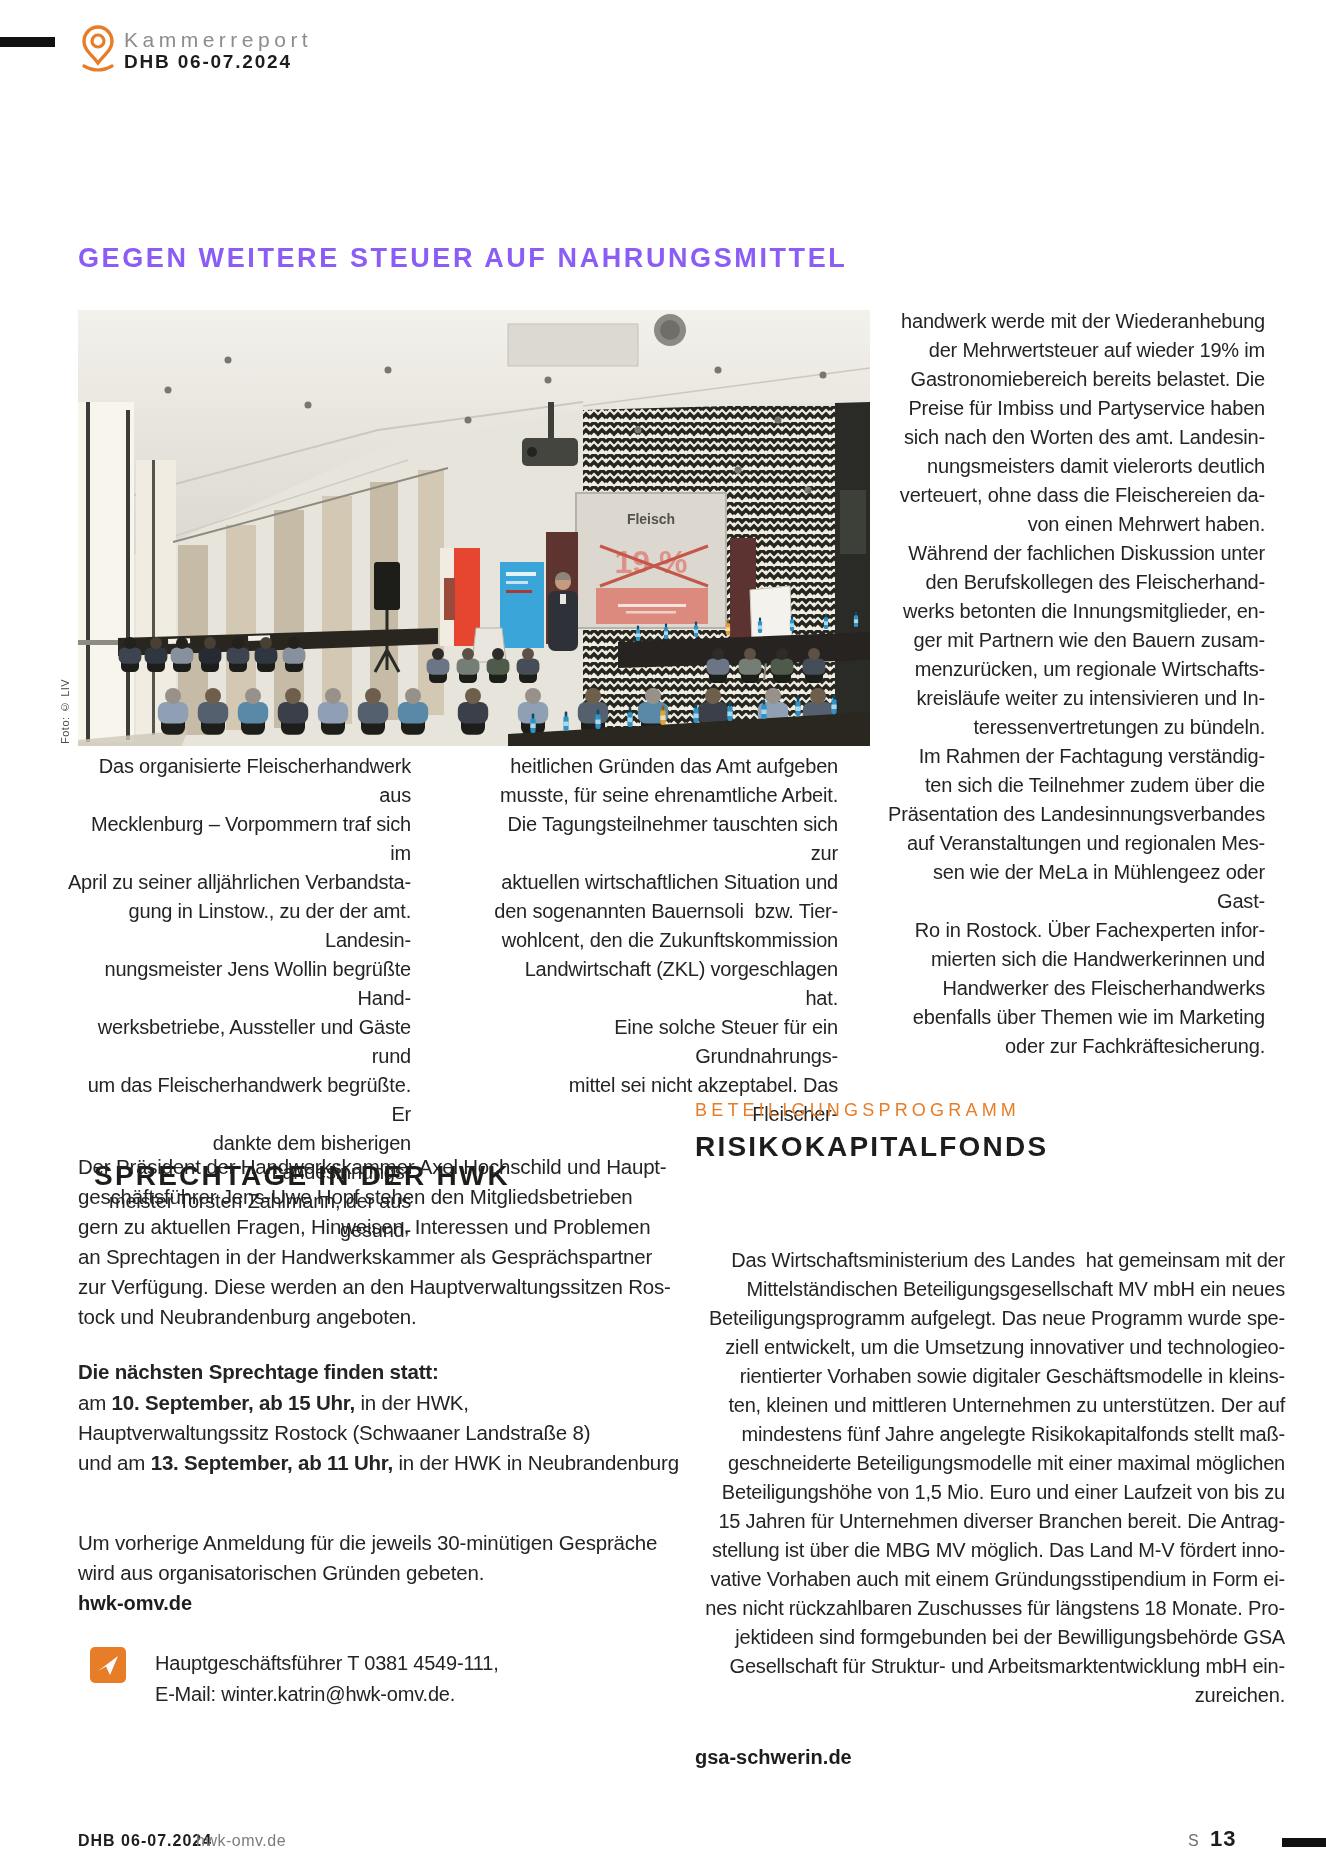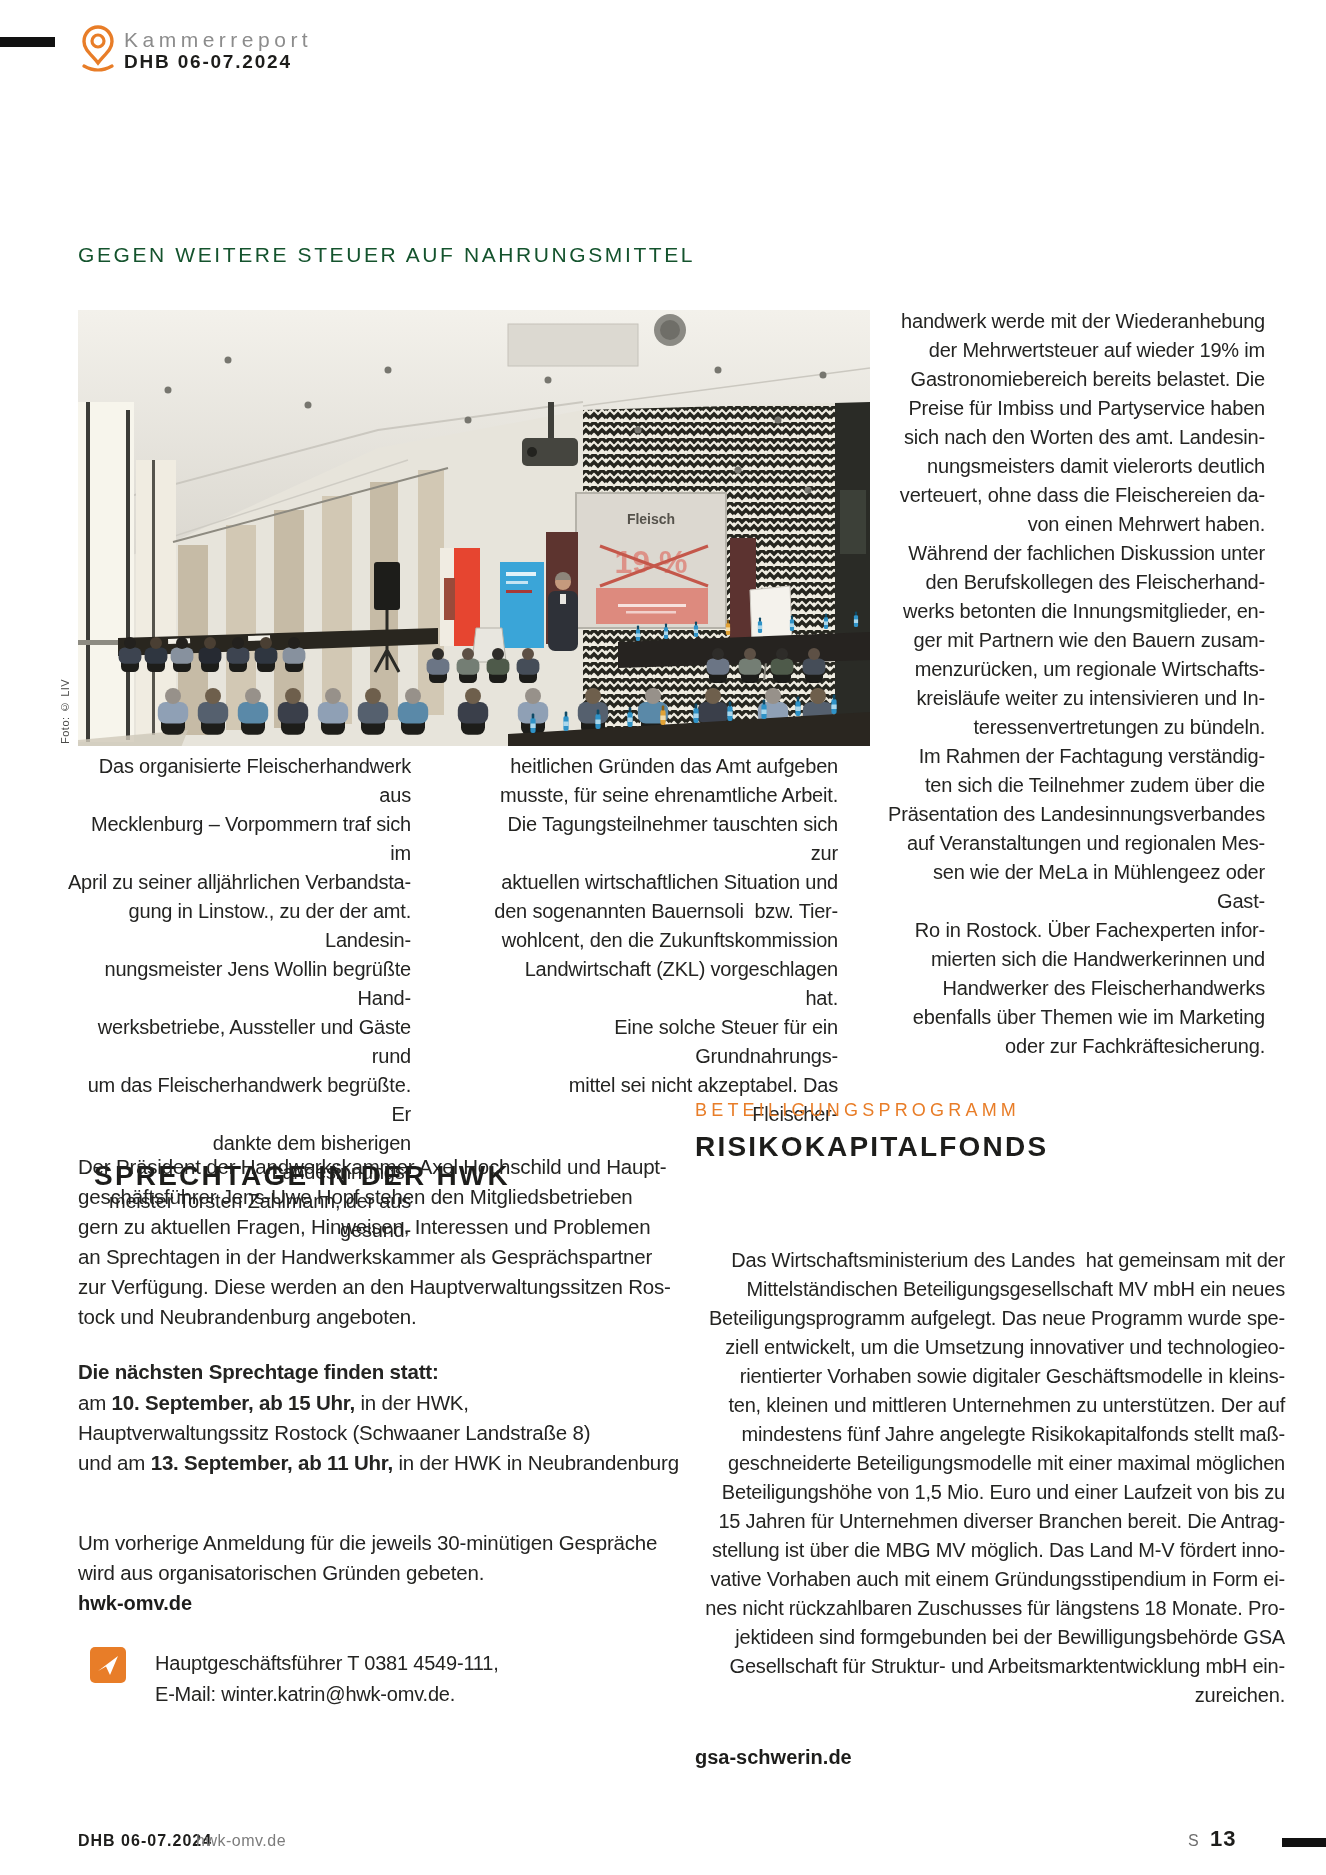--- a/index.html
+++ b/index.html
@@ -4,21 +4,21 @@
 <style>
   html,body{margin:0;padding:0;background:#9a9a9a;}
   .page{position:relative;width:1326px;height:1875px;margin:0 auto;background:#ffffff;
         font-family:"Liberation Sans",sans-serif;color:#1d1d1b;overflow:hidden;}
   .abs{position:absolute;}
   
   .mark{background:#111;}
   .hdr-kicker{left:124px;top:28px;font-size:21px;letter-spacing:4.5px;color:#8c8c8c;}
   .hdr-issue{left:124px;top:51px;font-size:19px;font-weight:700;letter-spacing:1.8px;color:#1d1d1b;}
   
-  .h1{left:78px;top:243px;width:1170px;font-size:21px;font-weight:400;letter-spacing:2.6px;color:#14532d;}
+  .h1{left:78px;top:243px;width:1170px;font-size:27px;font-weight:700;letter-spacing:2.6px;color:#8b5cf6;}
   .h2{font-size:28px;font-weight:700;letter-spacing:2.2px;color:#1d1d1b;line-height:37px;}
   .kicker-orange{font-size:18px;letter-spacing:4.2px;font-weight:400;}
   
   .bt{font-size:20px;line-height:29px;letter-spacing:-0.2px;white-space:pre-wrap;color:#242422;text-align:right;}
   .bt2{font-size:20.5px;line-height:30px;letter-spacing:-0.2px;white-space:pre-wrap;color:#242422;}
   .bold{font-weight:700;}
   .sched-line{font-size:20.5px;line-height:30px;letter-spacing:-0.2px;color:#242422;}
   .link{font-weight:700;font-size:20px;letter-spacing:0;color:#1d1d1b;}
   .credit{left:59px;top:582px;height:162px;font-size:11px;color:#4a4a48;
           writing-mode:vertical-rl;transform:rotate(180deg);letter-spacing:0.5px;}

